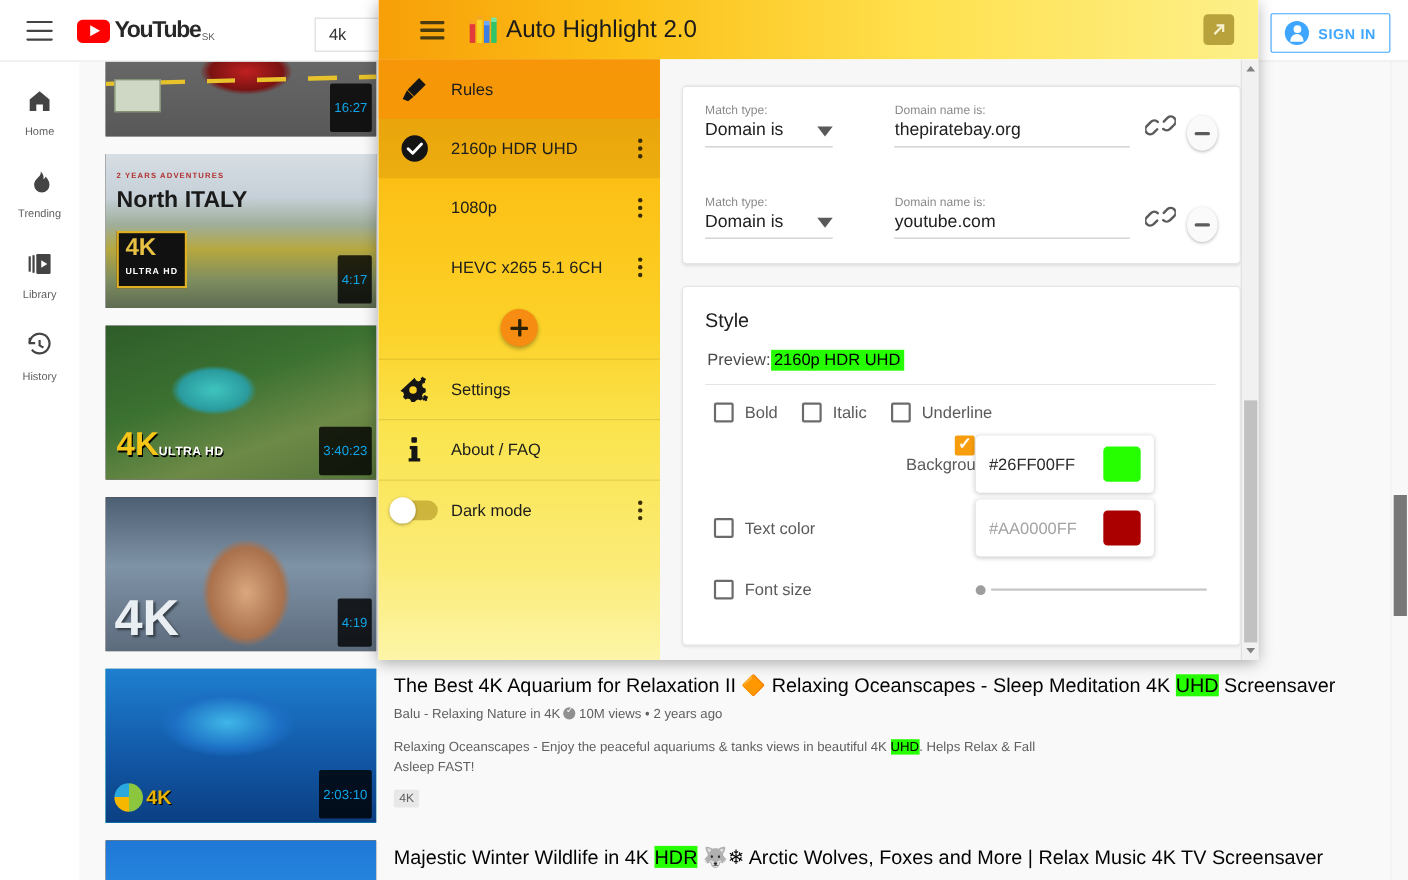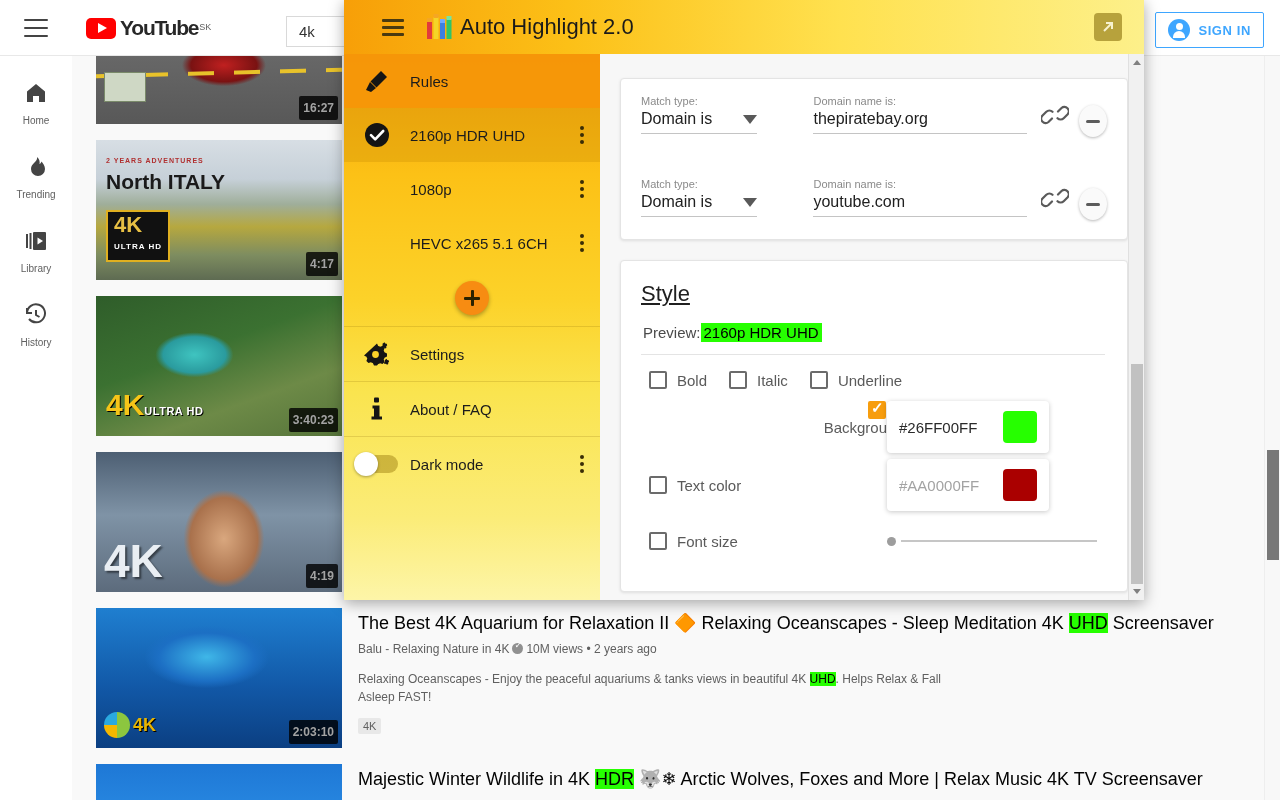--- a/index.html
+++ b/index.html
@@ -16,21 +16,21 @@
 
   .yt-header {
     position: absolute; top: 0; left: 0; width: 1280px; height: 56px;
     background: #ffffff; border-bottom: 1px solid #e8e8e8;
     display: flex; align-items: center; z-index: 3;
   }
   .yt-burger { width: 24px; height: 18px; margin-left: 24px; cursor: pointer;
     display: flex; flex-direction: column; justify-content: space-between; }
   .yt-burger span { display: block; height: 2px; background: #444; border-radius: 1px; }
 
-  .yt-logo { display: flex; align-items: center; margin-left: 38px; }
+  .yt-logo { display: flex; align-items: flex-end; margin-left: 22px; }
   .yt-logo-play {
     width: 30px; height: 21px; background: #ff0000; border-radius: 5px;
     display: flex; align-items: center; justify-content: center; margin-top: 1px;
   }
   .yt-logo-play::after {
     content: ""; width: 0; height: 0; border-left: 9px solid #fff;
     border-top: 5.5px solid transparent; border-bottom: 5.5px solid transparent;
     margin-left: 2px;
   }
   .yt-logo-text { font-size: 21px; font-weight: bold; letter-spacing: -1.2px;
@@ -65,21 +65,21 @@
   .rail-label { font-size: 10px; color: #606060; }
 
   
   .yt-list { position: absolute; left: 72px; top: 56px; right: 16px; bottom: 0;
     overflow: hidden; }
   .v-row { display: flex; padding: 0 0 16px 24px; }
   .v-thumb { width: 246px; height: 140px; flex: 0 0 246px; position: relative;
     overflow: hidden; background: #222; }
   .v-thumb.sel { outline: 3px solid #00c8f0; outline-offset: -3px; }
   .v-dur { position: absolute; right: 4px; bottom: 4px; background: rgba(0,0,0,.8);
-    color: #a3a3a3; font-size: 12px; font-weight: bold; padding: 5px 4px; border-radius: 2px; }
+    color: #0ea5e9; font-size: 12px; font-weight: normal; padding: 15px 4px; border-radius: 2px; }
   .v-info { padding-left: 16px; padding-top: 2px; flex: 1; }
   .v-title { font-size: 18px; color: #030303; line-height: 26px; }
   .v-meta { font-size: 12px; color: #606060; margin-top: 6px; }
   .v-desc { font-size: 12px; color: #606060; margin-top: 14px; line-height: 18px; max-width: 600px;}
   .v-badge { display: inline-block; margin-top: 12px; font-size: 11px; color: #606060;
     background: #e8e8e8; padding: 2px 5px; border-radius: 2px; }
   .hl { background: #26FF00; color: #000; }
   .verified { display: inline-block; width: 11px; height: 11px; border-radius: 50%;
     background: #909090; position: relative; vertical-align: -1px; margin: 0 3px; }
   .verified::after { content: "✓"; position: absolute; left: 2px; top: -3px;
@@ -194,21 +194,21 @@
   .caret { width: 0; height: 0; border-left: 7px solid transparent; border-right: 7px solid transparent;
     border-top: 9px solid #595959; }
   .fld-domain { width: 246px; margin-left: 56px; }
   .link-ico { margin-left: 14px; margin-bottom: 2px; cursor: pointer; }
   .minus-btn { width: 32px; height: 32px; border-radius: 50%; background: #fafafa;
     box-shadow: 0 1px 3px rgba(0,0,0,.28); margin-left: 10px; margin-bottom: -3px;
     display: flex; align-items: center; justify-content: center; cursor: pointer; }
   .minus-btn i { display:block; width: 14px; height: 3px; background: #5c5c5c; border-radius: 2px; }
 
   .card-style { margin-top: 20px; padding: 20px 22px 22px 20px; }
-  .style-h { font-size: 22px; color: #202020; text-decoration: underline; }
+  .style-h { font-size: 18px; color: #202020; }
   .preview-row { display: flex; align-items: center; padding: 16px 0 12px 2px;
     border-bottom: 1px solid #e4e4e4; }
   .preview-lbl { font-size: 15px; color: #4a4a4a; }
   .preview-val { font-size: 15px; background: #26FF00; color: #000; padding: 1px 3px; }
 
   .cb-line { display: flex; align-items: center; }
   .cb { width: 18px; height: 18px; border: 2px solid #6b6b6b; border-radius: 2px;
     flex: 0 0 18px; cursor: pointer; background: #fff; }
   .cb.on { background: #f79d0e; border-color: #f79d0e; position: relative; }
   .cb.on::after { content: "✓"; position: absolute; left: 1px; top: -4px;

